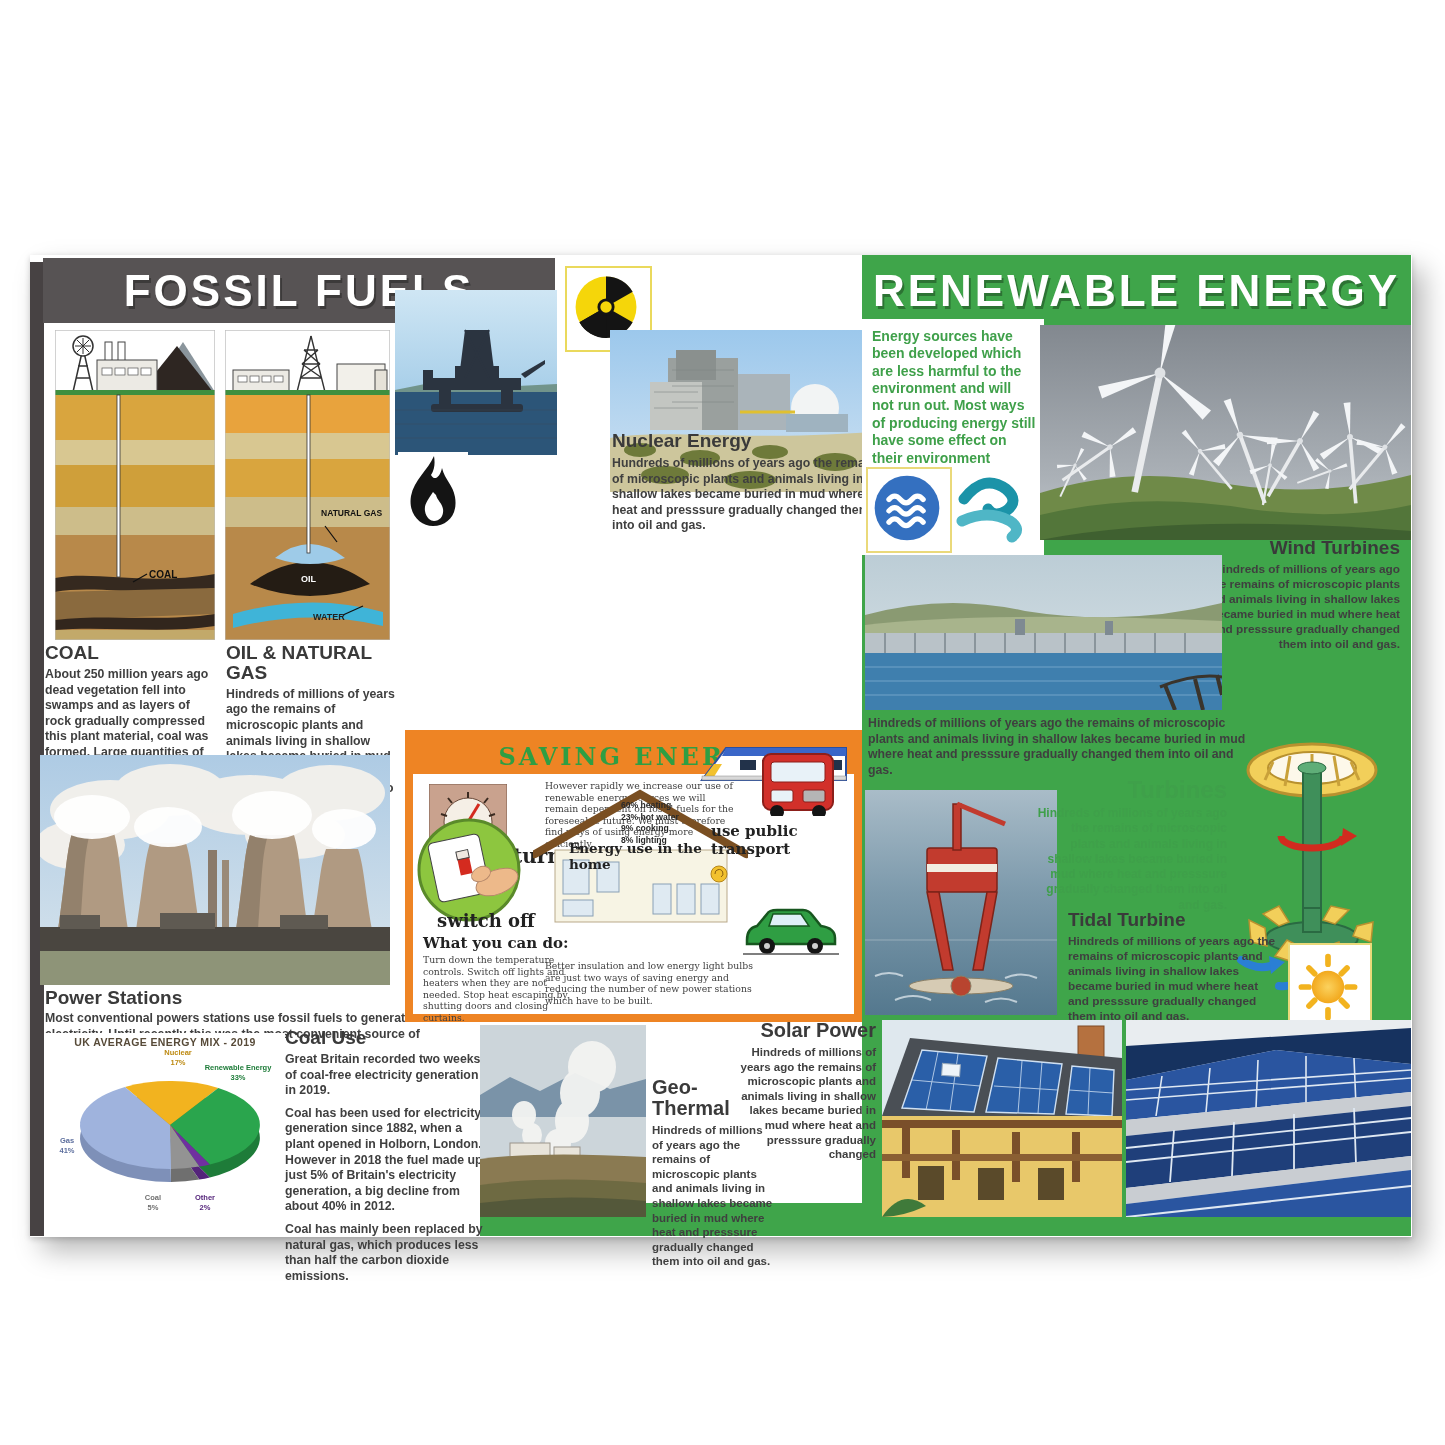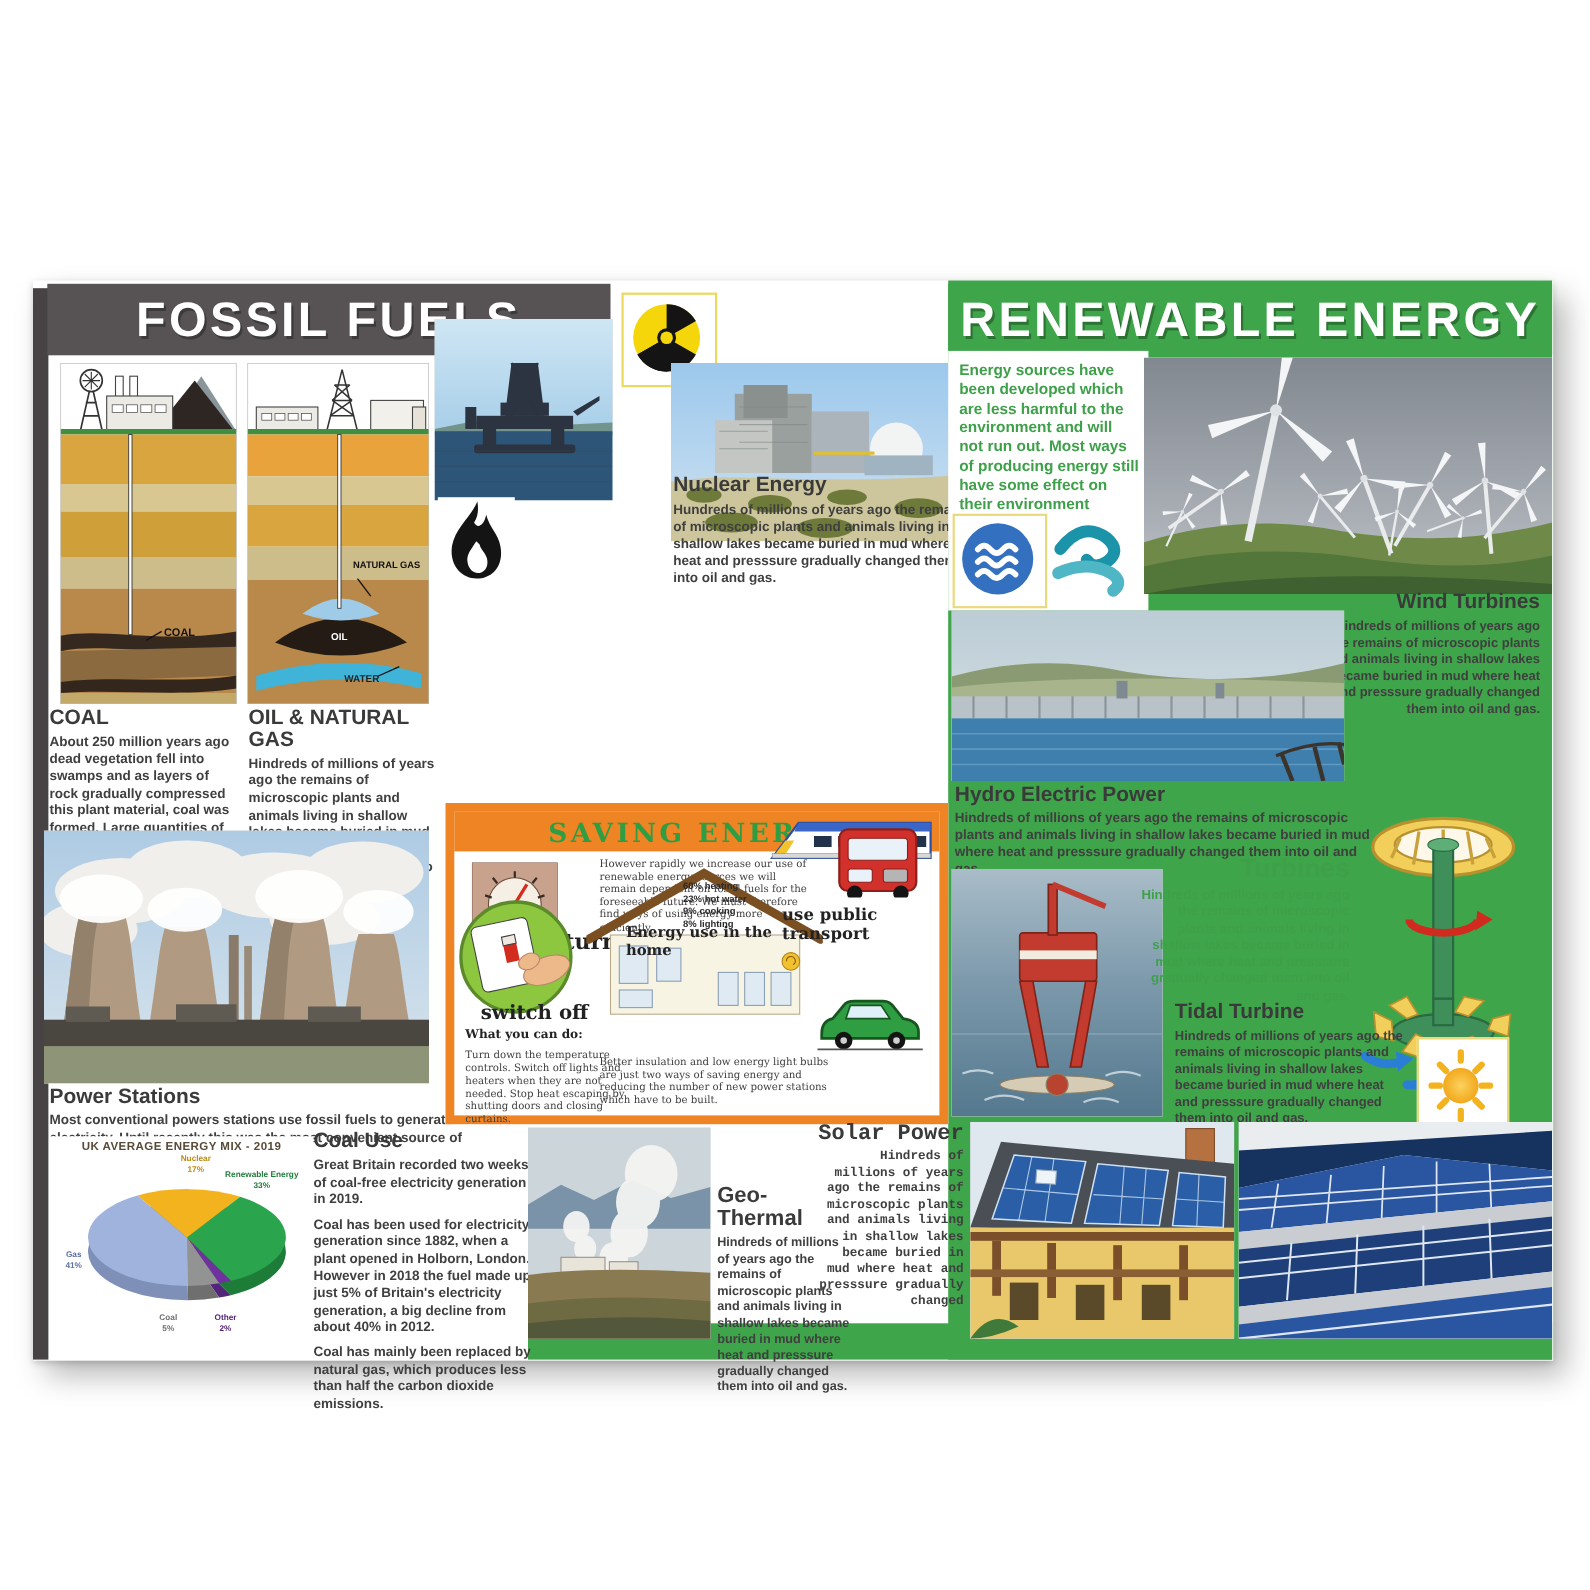--- a/index.html
+++ b/index.html
@@ -318,21 +318,21 @@
         <g transform="rotate(-12 52 50)">
           <rect x="44" y="38" width="12" height="20" fill="#d42b1f"></rect>
           <rect x="44" y="34" width="12" height="8" fill="#f0e8e0" stroke="#444"></rect>
         </g>
         <ellipse cx="82" cy="66" rx="22" ry="12" fill="#edb98a" stroke="#b5886a" transform="rotate(-22 82 66)"></ellipse>
         <ellipse cx="66" cy="58" rx="10" ry="7" fill="#edb98a" stroke="#b5886a" transform="rotate(-25 66 58)"></ellipse>
       </svg>
     </div>
     <div class="abs cooper" style="left:24px;top:172px;font-size:18px;">switch off</div>
 
-    <div class="abs cooper" style="left:10px;top:196px;font-size:11px;">What you can do:</div>
+    <div class="abs cooper" style="left:10px;top:196px;font-size:15px;">What you can do:</div>
     <div class="abs mini" style="left:10px;top:216px;width:158px;">Turn down the temperature controls. Switch off lights and heaters when they are not needed. Stop heat escaping by shutting doors and closing curtains.</div>
 
     <div class="abs" style="left:120px;top:50px;width:215px;height:140px;">
       <svg viewBox="0 0 215 140" width="215" height="140">
         <rect x="22" y="62" width="172" height="72" fill="#f7f4e4" stroke="#b9a98a"></rect>
         <g fill="#dfeaf2" stroke="#8aa0b5" stroke-width="1">
           <rect x="30" y="72" width="26" height="34"></rect>
               <rect x="64" y="74" width="22" height="30"></rect>
           <rect x="120" y="96" width="18" height="30"></rect>
               <rect x="144" y="96" width="18" height="30"></rect>
@@ -479,21 +479,20 @@
         <path d="M0 112 H357 M0 126 H357 M0 140 H357"></path>
       </g>
       <g stroke="#3a342c" stroke-width="4">
             <path d="M300 130 L310 155 M330 124 L338 155 M352 120 L357 140"></path>
           </g>
       <path d="M295 132 Q330 118 357 122" stroke="#3a342c" stroke-width="3" fill="none"></path>
     </svg>
   </div>
 
   <div class="abs" style="left:838px;top:458px;width:380px;">
-    <div class="h1">Hydro Electric Power</div>
     <div class="body" style="margin-top:3px;">Hindreds of millions of years ago the remains of microscopic plants and animals living in shallow lakes became buried in mud where heat and presssure gradually changed them into oil and gas.</div>
   </div>
 
   <div class="abs photo" style="left:835px;top:535px;width:192px;height:225px;">
     <svg viewBox="0 0 192 225" preserveAspectRatio="none">
       <defs>
             <linearGradient id="seaT" x1="0" y1="0" x2="0" y2="1">
         <stop offset="0" stop-color="#a9bcc8"></stop>
               <stop offset=".45" stop-color="#7d9aac"></stop>
               <stop offset="1" stop-color="#54788e"></stop>
@@ -598,21 +597,21 @@
       <path d="M0 160 Q70 150 166 158 L166 192 L0 192 Z" fill="#6e6a42"></path>
       <path d="M0 178 Q80 168 166 176 L166 192 L0 192 Z" fill="#54583a"></path>
     </svg>
   </div>
 
   <div class="abs" style="left:622px;top:788px;width:122px;margin-top:34px;">
     <div class="h1" style="font-size:20px;">Geo-Thermal</div>
     <div class="body" style="margin-top:4px;font-size:11.5px;">Hindreds of millions of years ago the remains of microscopic plants and animals living in shallow lakes became buried in mud where heat and presssure gradually changed them into oil and gas.</div>
   </div>
 
-  <div class="abs rightal" style="left:708px;top:765px;width:138px;font-family:Liberation Mono, monospace;">
+  <div class="abs rightal" style="left:708px;top:765px;width:138px;">
     <div class="h1" style="font-size:20px;">Solar Power</div>
     <div class="body" style="margin-top:4px;font-size:11.5px;">Hindreds of millions of years ago the remains of microscopic plants and animals living in shallow lakes became buried in mud where heat and presssure gradually changed</div>
   </div>
 
   <div class="abs photo" style="left:852px;top:765px;width:240px;height:197px;">
     <svg viewBox="0 0 240 197" preserveAspectRatio="none">
       <rect width="240" height="197" fill="#dfe8ee"></rect>
       <rect x="196" y="6" width="26" height="58" fill="#b5713f" stroke="#7e4a26"></rect>
       <polygon points="0,96 28,18 240,38 240,100" fill="#4a4f55"></polygon>
       <g fill="#2a5fa8" stroke="#cfe0f2" stroke-width="1.4">

